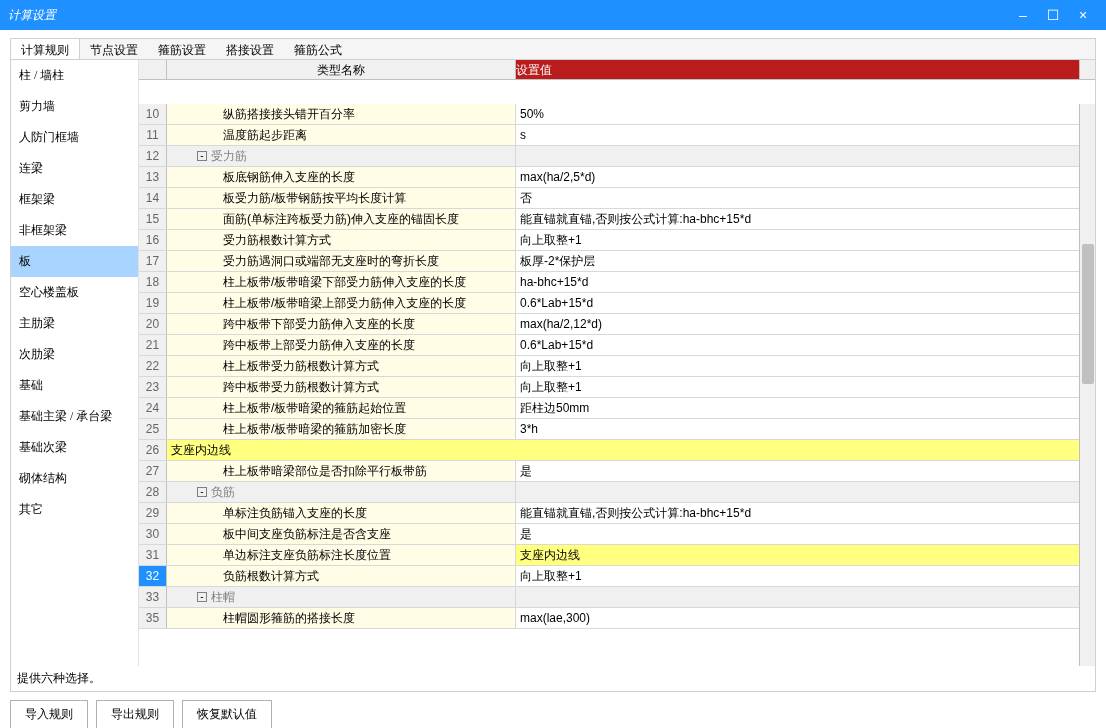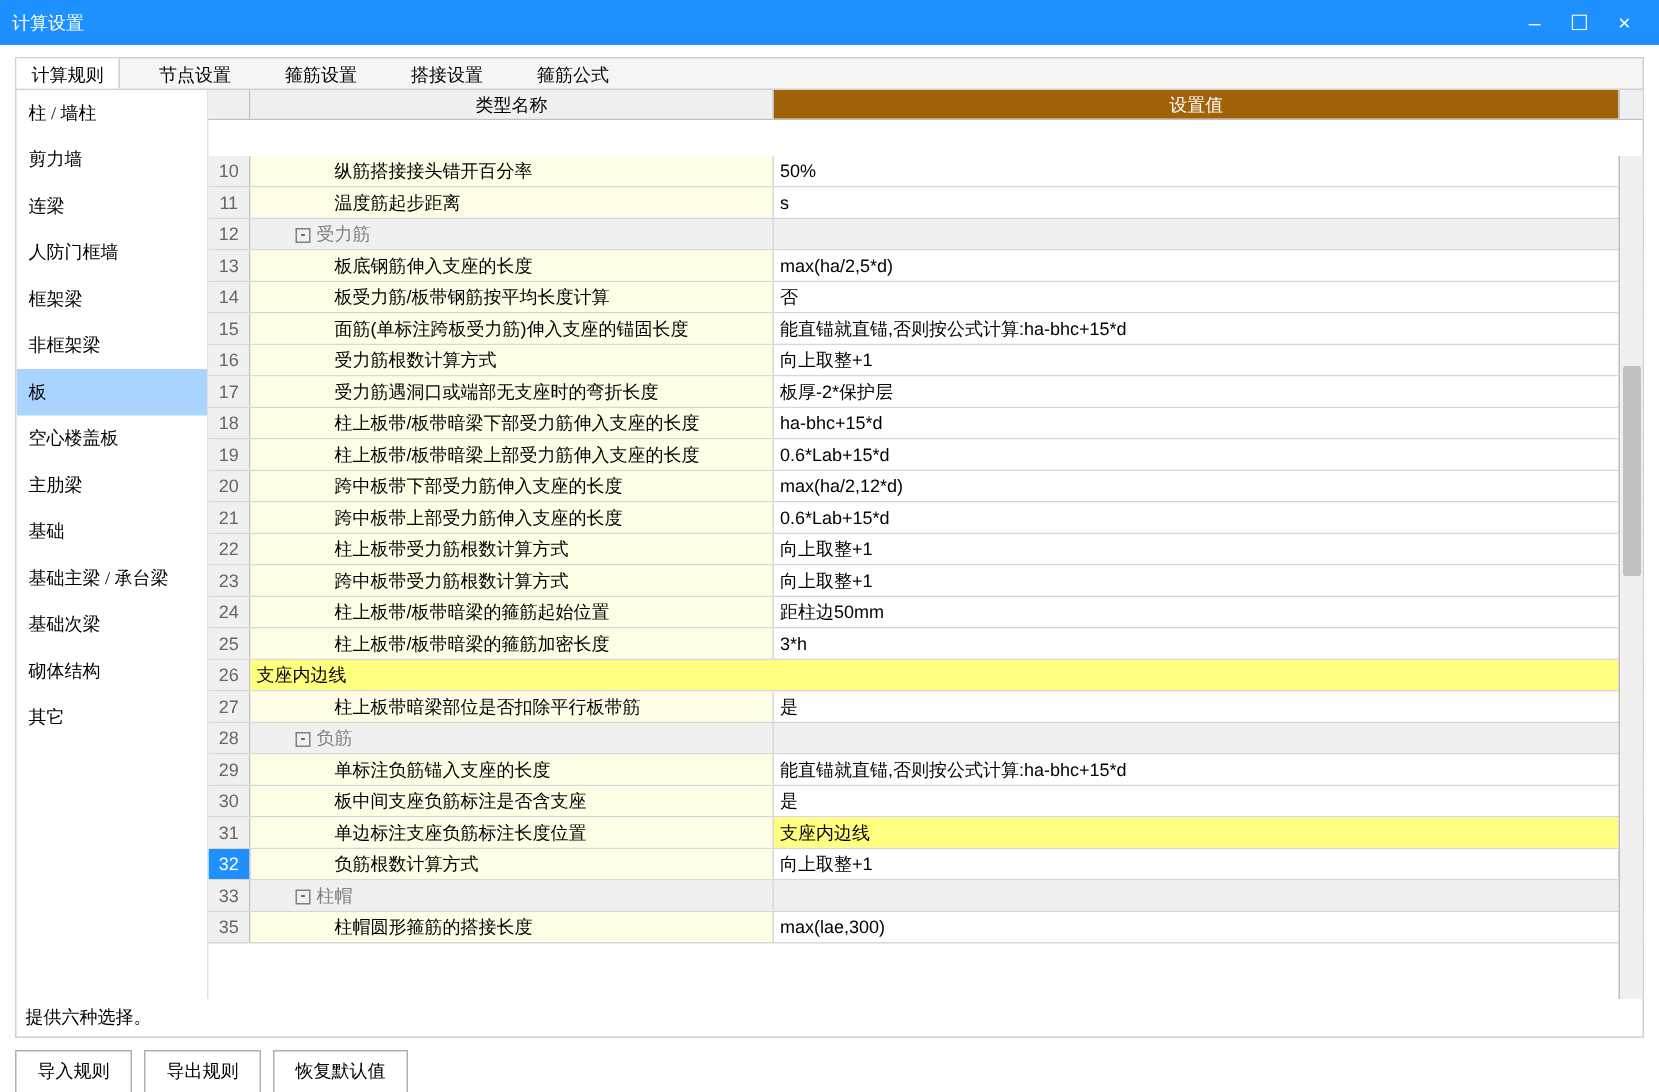--- a/index.html
+++ b/index.html
@@ -1,42 +1,42 @@
 <!DOCTYPE html>
 <html><head>
 <meta charset="utf-8">
 <style>
 * { box-sizing: border-box; margin: 0; padding: 0; font-family: "Microsoft YaHei", "SimSun", sans-serif; font-size: 12px; }
 html, body { width: 1106px; height: 728px; background: #fff; overflow: hidden; }
 
 
 .titlebar { height: 30px; background: #1e90ff; color: #fff; display: flex; align-items: center; padding: 0 8px; }
-.titlebar .title { flex: 1; }
+.titlebar .title { flex: 1; font-style: italic; }
 .titlebar .winbtn { width: 30px; text-align: center; font-size: 14px; cursor: pointer; }
 
 
-.tabstrip { height: 22px; display: flex; border: 1px solid #d0d0d0; margin: 8px 10px 0 10px; background: #f5f5f5; gap: 16px; }
+.tabstrip { height: 22px; display: flex; border: 1px solid #d0d0d0; margin: 8px 10px 0 10px; background: #f5f5f5; }
 .tab { padding: 3px 10px; cursor: pointer; }
 .tab.active { background: #fff; border-right: 1px solid #d0d0d0; }
 
 
 .panel { margin: 0 10px; border: 1px solid #d0d0d0; border-top: none; height: 632px; display: flex; flex-direction: column; }
 .panel-body { display: flex; flex: 1; overflow: hidden; }
 
 
 .sidebar { width: 128px; border-right: 1px solid #e0e0e0; overflow-y: auto; }
 .side-item { padding: 7px 8px; cursor: pointer; font-family: Liberation Serif, serif; }
 .side-item.selected { background: #a8d4ff; }
 
 
 .gridwrap { flex: 1; display: flex; flex-direction: column; gap: 24px; }
 .gridhead { display: flex; height: 20px; border-bottom: 1px solid #c0c0c0; }
 .gh-rownum { width: 28px; border-right: 1px solid #c0c0c0; background: #f0f0f0; }
 .gh-name { flex: 0 0 349px; border-right: 1px solid #c0c0c0; background: #f0f0f0; text-align: center; line-height: 20px; }
-.gh-val  { flex: 1; background: #a16207; color: #fff; text-align: center; line-height: 20px; }
+.gh-val  { flex: 1; background: #b91c1c; color: #fff; line-height: 20px; }
 .gh-scroll { width: 16px; background: #f0f0f0; border-left: 1px solid #c0c0c0; }
 
 .gridbody { flex: 1; overflow: hidden; position: relative; }
 .row { display: flex; height: 21px; line-height: 21px; border-bottom: 1px solid #d8d8d8; justify-content: space-between; }
 .rn  { width: 28px; text-align: center; background: #f0f0f0; border-right: 1px solid #c0c0c0; color: #666; }
 .rn.sel { background: #1e90ff; color: #fff; }
 .cname { flex: 0 0 349px; border-right: 1px solid #d8d8d8; padding-left: 6px; background: #fffde6; overflow: hidden; white-space: nowrap; }
 .cval  { flex: 1; padding-left: 4px; background: #fff; overflow: hidden; white-space: nowrap; position: relative; }
 .row.yellow .cval { background: #ffff80; }
 .row.group .cname { background: #f0f0f0; }
@@ -72,27 +72,28 @@
     <div class="tab">箍筋设置</div>
     <div class="tab">搭接设置</div>
     <div class="tab">箍筋公式</div>
   </div>
 
 <div class="panel">
   <div class="panel-body">
     <div class="sidebar" id="sidebar">
         <div class="side-item">柱 / 墙柱</div>
         <div class="side-item">剪力墙</div>
+        <div class="side-item">人防门框墙</div>
         <div class="side-item">连梁</div>
-        <div class="side-item">人防门框墙</div>
         <div class="side-item">框架梁</div>
         <div class="side-item">非框架梁</div>
         <div class="side-item selected">板</div>
         <div class="side-item">空心楼盖板</div>
         <div class="side-item">主肋梁</div>
+        <div class="side-item">次肋梁</div>
         <div class="side-item">基础</div>
         <div class="side-item">基础主梁 / 承台梁</div>
         <div class="side-item">基础次梁</div>
         <div class="side-item">砌体结构</div>
         <div class="side-item">其它</div>
       </div>
     <div class="gridwrap">
       <div class="gridhead">
         <div class="gh-rownum"></div>
         <div class="gh-name">类型名称</div>

